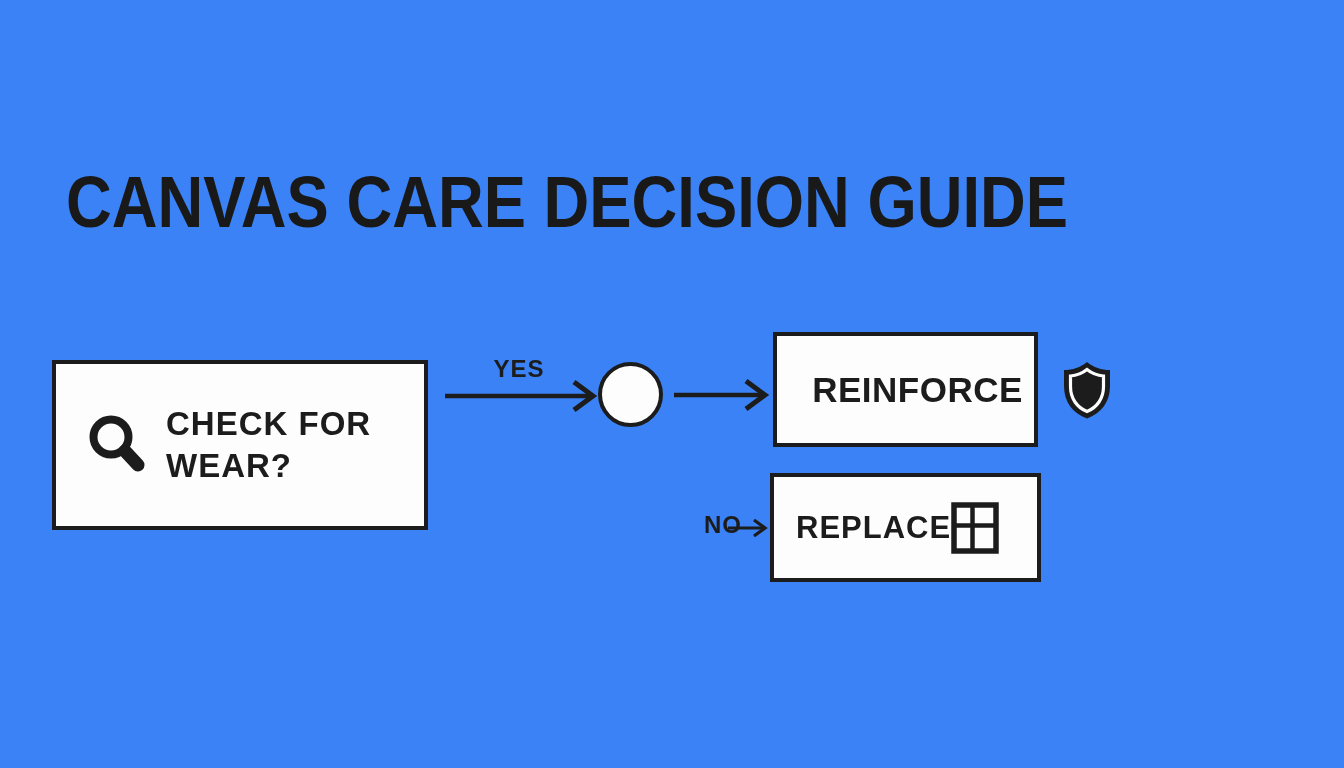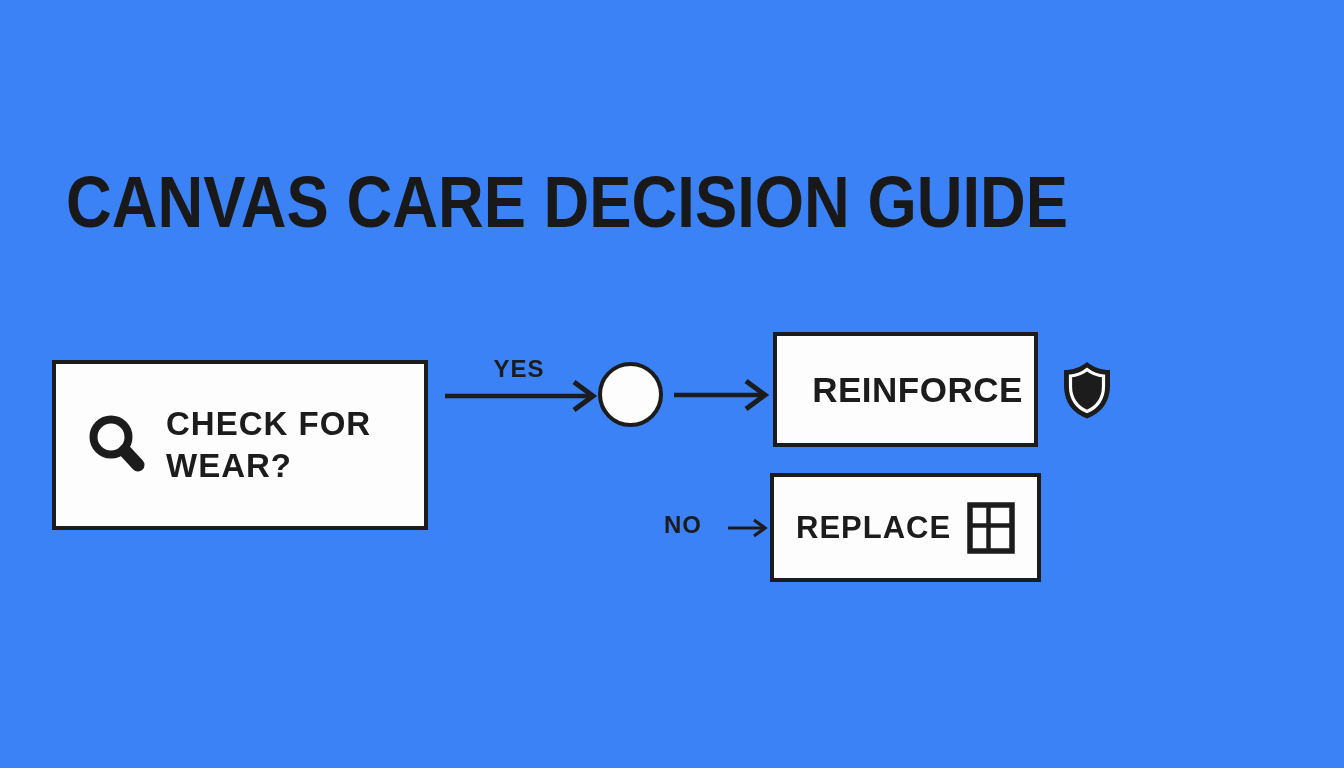--- a/index.html
+++ b/index.html
@@ -73,40 +73,40 @@
     color: #1c1c1c;
     margin-left: 24px;
   }
 
   .replace-node {
     left: 770px;
     top: 473px;
     width: 271px;
     height: 109px;
     padding: 0 22px;
-    justify-content: space-between;
+    justify-content: flex-start;
   }
   .replace-label {
     font-size: 31px;
     font-weight: 700;
     letter-spacing: 1px;
     color: #1c1c1c;
   }
 
   
   .branch-label {
     position: absolute;
     font-weight: 700;
     font-size: 24px;
     letter-spacing: 1px;
     color: #1c1c1c;
     text-align: center;
   }
   .yes-label { left: 445px; top: 355px; width: 148px; }
-  .no-label  { left: 654px; top: 511px; width: 58px; }
+  .no-label  { left: 694px; top: 511px; width: 58px; }
 
   
   .junction-circle {
     position: absolute;
     left: 598px;
     top: 362px;
     width: 65px;
     height: 65px;
     border: 4px solid #1c1c1c;
     border-radius: 50%;

